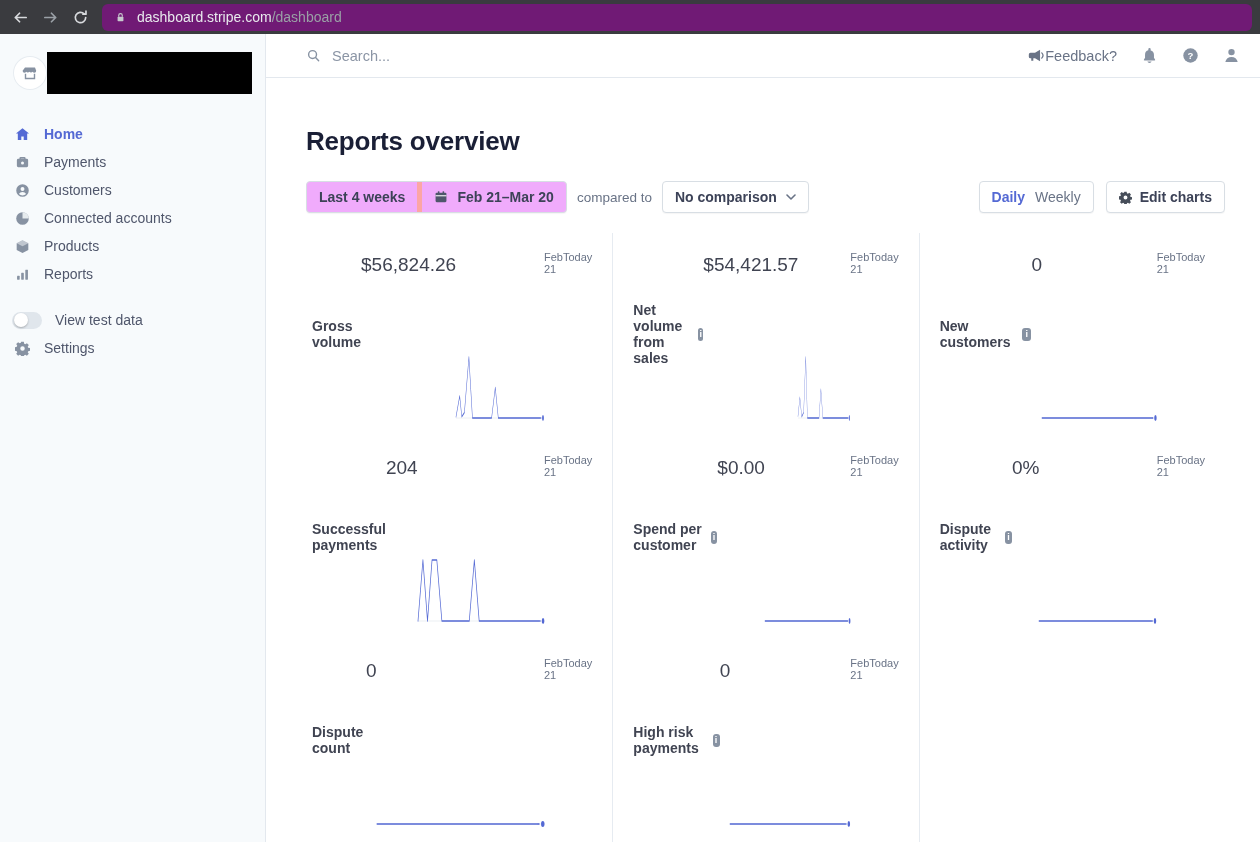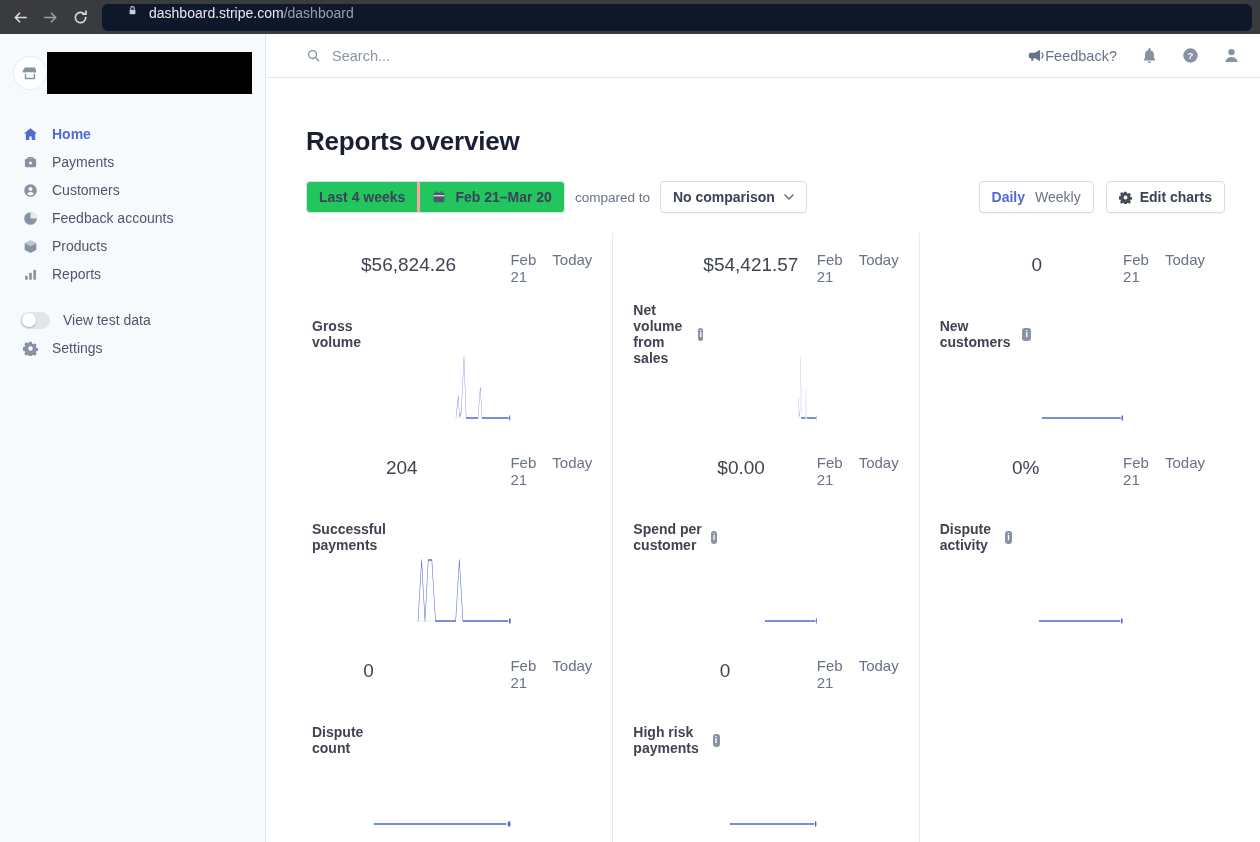--- a/index.html
+++ b/index.html
@@ -4,37 +4,37 @@
 <style>
   * { box-sizing: border-box; margin: 0; padding: 0; }
   html,body { width:1260px; height:842px; overflow:hidden; background:#fff;
     font-family:"Liberation Sans", sans-serif; }
 
   
   .browser { height:34px; background:#3a3b3f; display:flex; align-items:center; padding:0 8px 0 6px; gap:2px; }
   .nav-btn { width:28px; height:28px; display:flex; align-items:center; justify-content:center; color:#d8dadd; flex:0 0 auto; }
   .nav-btn.dim { color:#9aa0a6; }
   .nav-btn svg { width:17px; height:17px; }
-  .urlbar { flex:1; height:27px; margin-left:6px; background:#0f172a; border-radius:6px; display:flex; align-items:flex-start; padding:0 24px; gap:10px; }
+  .urlbar { flex:1; height:27px; margin-left:6px; background:#701a75; border-radius:6px; display:flex; align-items:center; padding:0 12px; gap:10px; }
   .urlbar svg { width:13px; height:13px; color:#c7cace; flex:0 0 auto; }
   .url-host { color:#e8eaed; font-size:14px; }
   .url-path { color:#9aa0a6; font-size:14px; }
 
   
   .app { display:flex; height:808px; }
 
   
   .sidebar { width:266px; flex:0 0 266px; background:#f7fafc; border-right:1px solid #e3e8ee; padding-top:12px; }
   .account-row { display:flex; align-items:center; padding-left:14px; height:54px; }
   .store-circle { width:32px; height:32px; border-radius:50%; background:#fff; box-shadow:0 0 0 1px #e7ecf1; display:flex; align-items:center; justify-content:center; color:#8792a2; flex:0 0 auto; }
   .store-circle svg { width:16px; height:16px; }
   .redacted { width:205px; height:42px; background:#000; margin-left:1px; }
   .nav-group { margin-top:18px; }
   .nav-group.first { margin-top:20px; }
-  .nav-item { display:flex; align-items:center; height:28px; padding-left:22px; cursor:pointer; color:#4f566b; font-size:14px; }
+  .nav-item { display:flex; align-items:center; height:28px; padding-left:14px; cursor:pointer; color:#4f566b; font-size:14px; }
   .nav-item .nav-icon { width:16px; height:16px; margin-right:14px; color:#8792a2; display:flex; align-items:center; justify-content:center; }
   .nav-icon svg { width:15px; height:15px; fill:currentColor; }
   .nav-item.active { color:#5469d4; font-weight:bold; }
   .nav-item.active .nav-icon { color:#5469d4; }
   .toggle { width:30px; height:17px; border-radius:9px; background:#e0e6ec; position:relative; margin-right:13px; margin-left:-2px; flex:0 0 auto; }
   .toggle .knob { position:absolute; top:1.5px; left:2px; width:14px; height:14px; border-radius:50%; background:#fff; box-shadow:0 1px 2px rgba(0,0,0,.25); }
 
   
   .main { flex:1; display:flex; flex-direction:column; background:#fff; min-width:0; }
   .topbar { height:60px; border-bottom:1px solid #e3e8ee; display:flex; align-items:center; padding:0 20px 0 40px; background:#fff; }
@@ -48,23 +48,23 @@
   .tb-icon svg { width:17px; height:17px; fill:currentColor; }
 
   
   .content { padding:0 35px 0 40px; }
   h1.page-title { margin-top:48px; font-size:26px; font-weight:bold; color:#1a1f36; letter-spacing:-.2px; }
 
   .filter-row { display:flex; align-items:center; margin-top:24px; }
   .btn { height:32px; display:inline-flex; align-items:center; background:#fff; border:1px solid #d8dee4; border-radius:4px; box-shadow:0 1px 1px rgba(0,0,0,.04); font-size:14px; font-weight:bold; color:#3c4257; padding:0 12px; cursor:pointer; white-space:nowrap; }
   .btn .chev { margin-left:9px; color:#697386; display:flex; }
   .btn .chev svg { width:10px; height:6px; }
-  .segmented { display:inline-flex; border:1px solid #d8dee4; border-radius:4px; box-shadow:0 1px 1px rgba(0,0,0,.04); background:#22c55e; height:32px; }
+  .segmented { display:inline-flex; border:1px solid #d8dee4; border-radius:4px; box-shadow:0 1px 1px rgba(0,0,0,.04); background:#f0abfc; height:32px; }
   .segmented .seg { display:flex; align-items:center; padding:0 12px; font-size:14px; font-weight:bold; color:#3c4257; cursor:pointer; }
-  .segmented .seg + .seg { border-left:3px solid #fca5a5; }
+  .segmented .seg + .seg { border-left:5px solid #fca5a5; }
   .seg .cal { margin-right:9px; color:#4f566b; display:flex; }
   .seg .cal svg { width:14px; height:14px; fill:currentColor; }
   .compared-to { font-size:13.5px; color:#697386; margin:0 10px; }
   .filter-row .spacer { flex:1; }
   .interval-btn .opt-daily { color:#5469d4; font-weight:bold; margin-right:10px; }
   .interval-btn .opt-weekly { color:#697386; font-weight:normal; }
   .edit-btn { margin-left:12px; }
   .edit-btn .gear { margin-right:8px; display:flex; color:#474e5a; }
   .edit-btn .gear svg { width:13px; height:13px; fill:currentColor; }
 
@@ -72,21 +72,21 @@
   .cards { display:grid; grid-template-columns:1fr 1fr 1fr; margin-top:20px; }
   .card { min-height:203px; padding:13px 20px 14px 20px; display:flex; flex-direction:row; cursor:pointer; }
   .card:nth-child(3n+1) { padding-left:6px; }
   .card:nth-child(3n+2), .card:nth-child(3n) { border-left:1px solid #e6ebf1; }
   .title-row { display:flex; align-items:center; gap:8px; }
   .card-title { font-size:14px; font-weight:bold; color:#404452; }
   .info-icon { width:13px; height:13px; border-radius:3px; background:#8792a2; color:#fff; font-size:9px; font-weight:bold; display:inline-flex; align-items:center; justify-content:center; line-height:1; cursor:pointer; }
   .card-value { margin-top:8px; font-size:19px; color:#404452; }
   .spark { margin-top:auto; }
   .spark svg { display:block; overflow:visible; }
-  .axis-labels { display:flex; justify-content:space-between; margin-top:5px; font-size:15px; color:#697386;gap:16px; }
+  .axis-labels { display:flex; justify-content:space-between; margin-top:5px; font-size:11px; color:#697386; }
 </style>
 </head>
 <body>
 
 <div class="browser">
   <span class="nav-btn">
     <svg viewBox="0 0 18 18" fill="none" stroke="currentColor" stroke-width="1.8" stroke-linecap="round" stroke-linejoin="round">
         <path d="M15 9H3.5M8 4.5 3.5 9 8 13.5"></path>
       </svg>
   </span>
@@ -150,21 +150,21 @@
           </span>
           <span>Customers</span>
         </div>
         <div class="nav-item">
           <span class="nav-icon">
             <svg viewBox="0 0 16 16">
               <circle cx="8" cy="8" r="6.7"></circle>
               <path d="M8 8V1.3A6.7 6.7 0 0 1 14.7 8z" fill="#f7fafc" opacity=".85"></path>
             </svg>
           </span>
-          <span>Feedback accounts</span>
+          <span>Connected accounts</span>
         </div>
         <div class="nav-item">
           <span class="nav-icon">
             <svg viewBox="0 0 16 16">
               <path d="M8 1.2 14.2 4.4v7.2L8 14.8 1.8 11.6V4.4z"></path>
               <path d="M8 1.2 14.2 4.4 8 7.6 1.8 4.4z" opacity=".5" fill="#f7fafc"></path>
             </svg>
           </span>
           <span>Products</span>
         </div>

